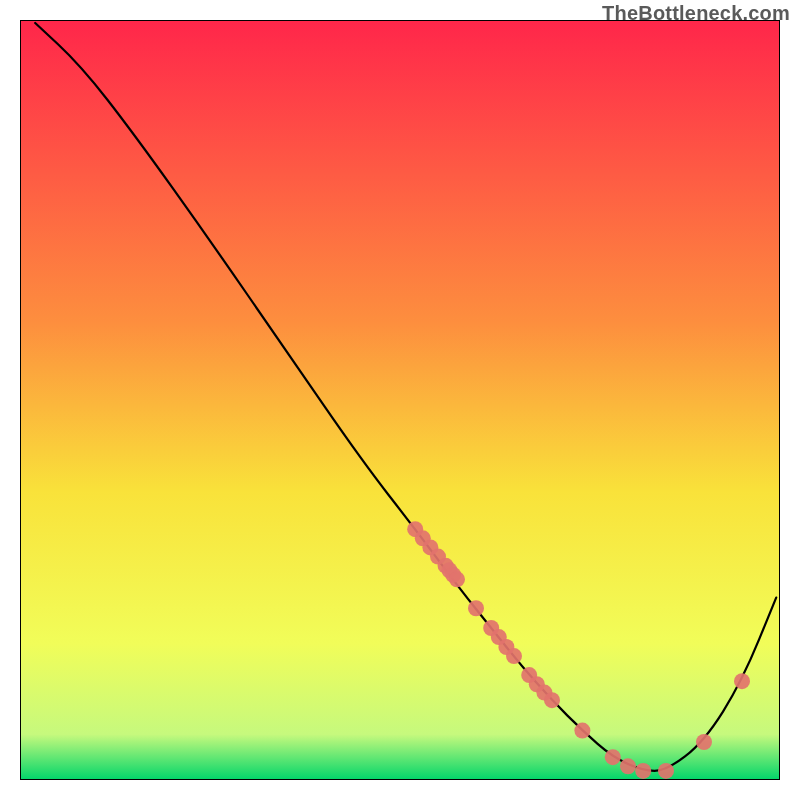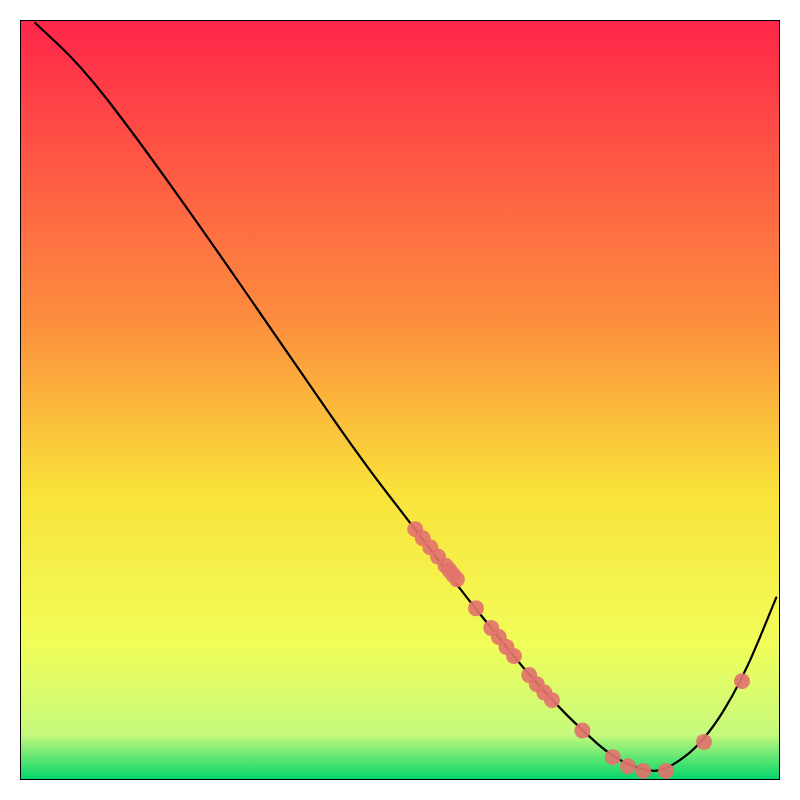--- a/index.html
+++ b/index.html
@@ -35,20 +35,21 @@
   svg {
     display: block;
     width: 760px;
     height: 760px;
   }
 </style>
 </head>
 <body>
 
 <div class="stage">
+  <div class="watermark">TheBottleneck.com</div>
 
   <div class="plot-wrap">
     <svg viewBox="0 0 760 760" preserveAspectRatio="none">
       <defs>
         <linearGradient id="bg-grad" x1="0" y1="0" x2="0" y2="1">
           <stop id="g0" offset="0%" stop-color="#ff264a"></stop>
           <stop id="g1" offset="40%" stop-color="#fd8f3e"></stop>
           <stop id="g2" offset="62%" stop-color="#f9e23a"></stop>
           <stop id="g3" offset="82%" stop-color="#f1fd59"></stop>
           <stop id="g4" offset="94%" stop-color="#c6f97d"></stop>

